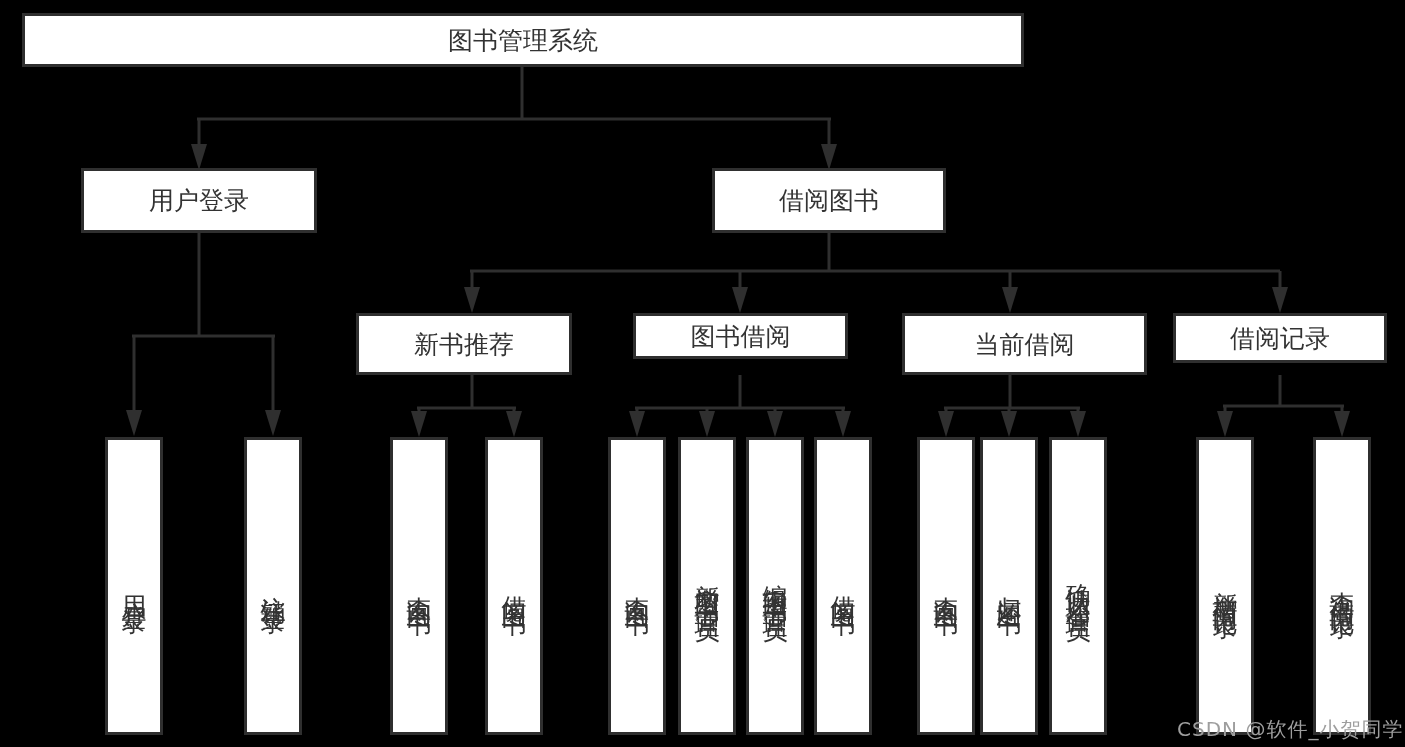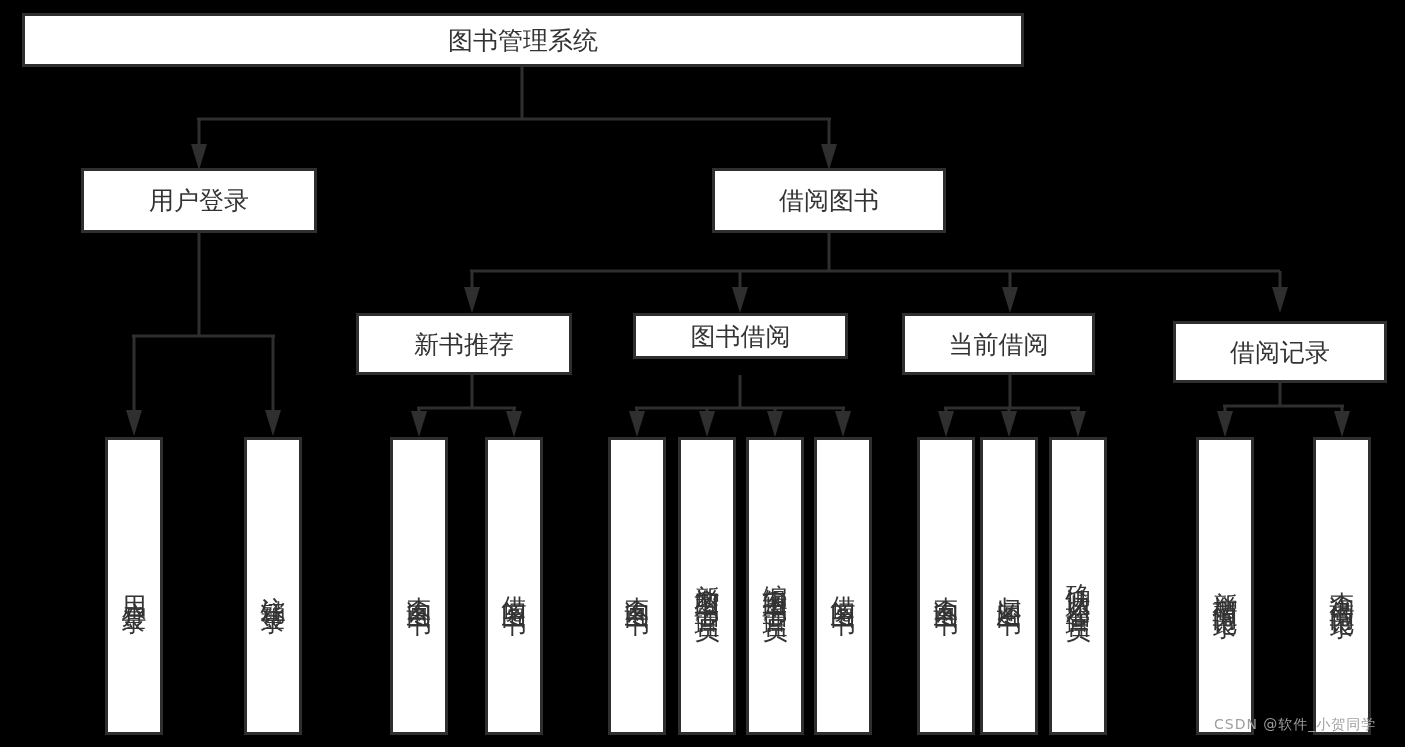--- a/index.html
+++ b/index.html
@@ -47,23 +47,23 @@
   }
   .leaf span {
     writing-mode: vertical-rl;
     font-size: 25px;
     letter-spacing: 5px;
     color: #333333;
     line-height: 1;
   }
   .watermark {
     position: absolute;
-    left: 1214px;
+    left: 1177px;
     top: 716px;
-    font-size: 14px;
+    font-size: 20px;
     color: #9e9e9e;
     letter-spacing: 1px;
     white-space: nowrap;
   }
 </style>
 </head>
 <body>
 
 <div class="canvas">
 
@@ -110,24 +110,24 @@
   <div class="node" style="left:712px; top:168px; width:234px; height:65px;">
     <span>借阅图书</span>
   </div>
 
   <div class="node" style="left:356px; top:313px; width:216px; height:62px;">
     <span>新书推荐</span>
   </div>
   <div class="node" style="left:633px; top:313px; width:215px; height:46px;">
     <span>图书借阅</span>
   </div>
-  <div class="node" style="left:902px; top:313px; width:193px; height:62px;">
+  <div class="node" style="left:902px; top:313px; width:245px; height:62px;">
     <span>当前借阅</span>
   </div>
-  <div class="node" style="left:1173px; top:313px; width:214px; height:62px;margin-top:8px;">
+  <div class="node" style="left:1173px; top:313px; width:214px; height:50px;">
     <span>借阅记录</span>
   </div>
 
   <div class="leaf" style="left:105px;">
     <span>用户登录</span>
   </div>
   <div class="leaf" style="left:244px;">
     <span>注销登录</span>
   </div>
 

